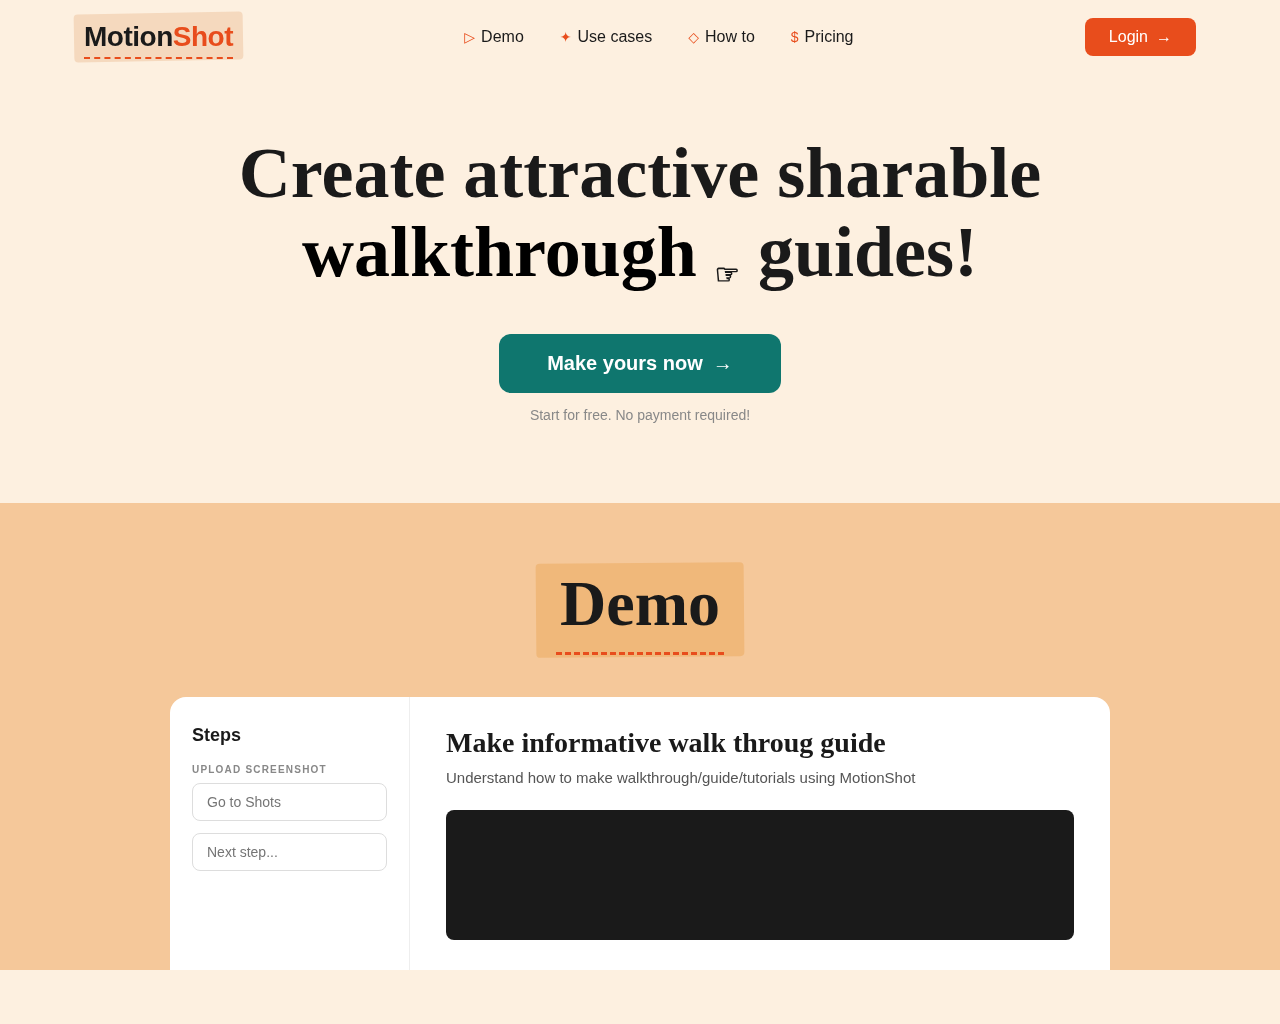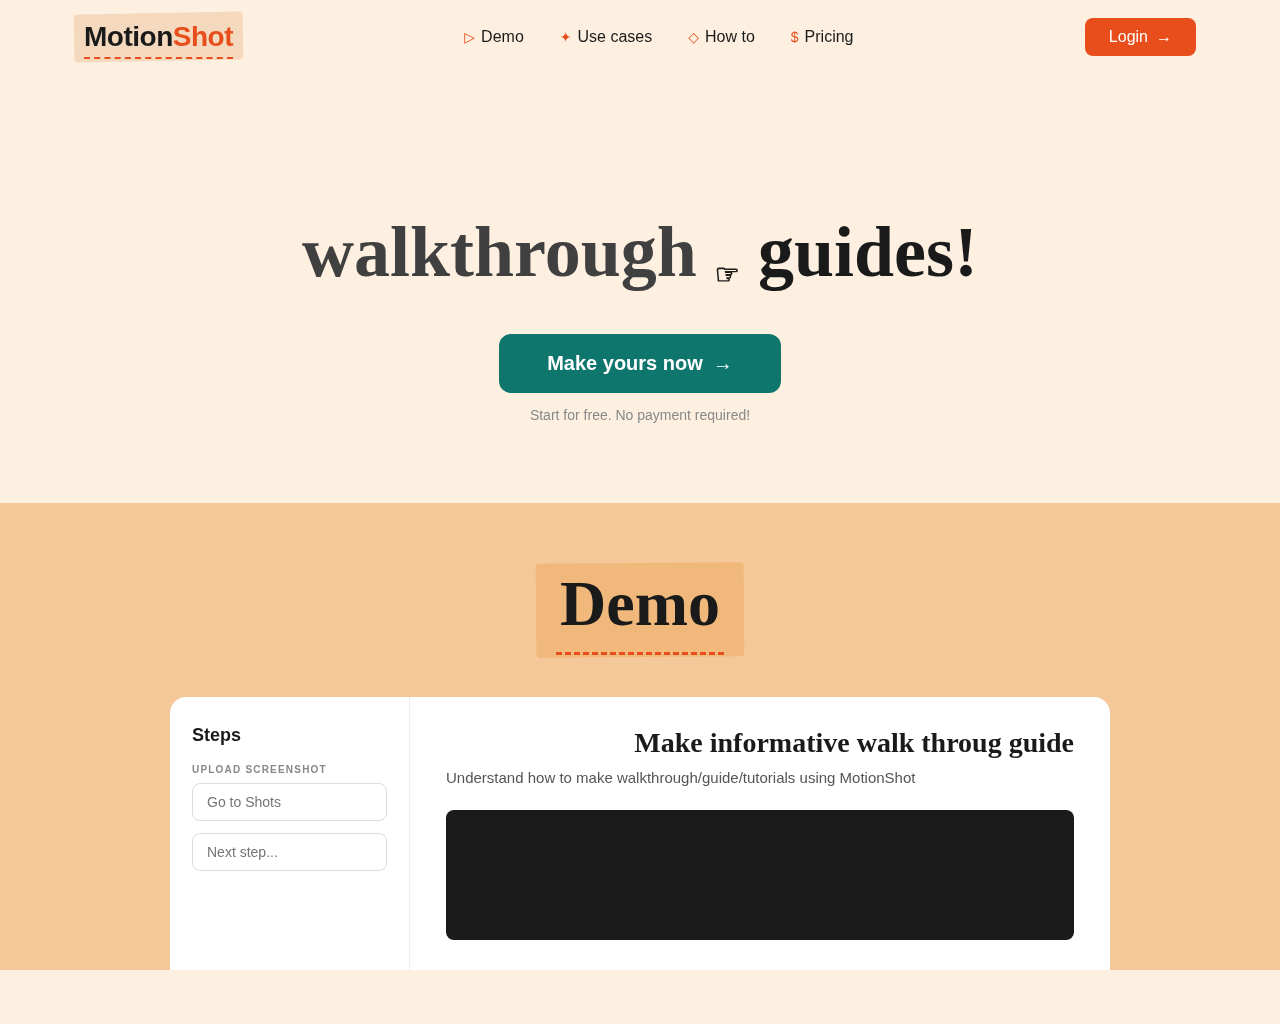--- a/index.html
+++ b/index.html
@@ -83,21 +83,21 @@
     .hero h1 {
       font-size: 72px;
       font-weight: 900;
       color: #1a1a1a;
       line-height: 1.1;
       font-family: 'Georgia', serif;
       max-width: 900px;
       margin: 0 auto;
     }
     .hero h1 .highlight {
-      color: #404040;
+      color: #000000;
     }
     .hero p {
       font-size: 18px;
       color: #333;
       max-width: 560px;
       margin: 30px auto 0;
       line-height: 1.7;
       font-family: sans-serif;
     }
     .btn-cta {
@@ -204,21 +204,20 @@
     .demo-main {
       flex: 1;
       padding: 30px 36px;
     }
     .demo-main h2 {
       font-size: 28px;
       font-weight: 800;
       color: #1a1a1a;
       font-family: 'Georgia', serif;
       margin-bottom: 10px;
-      text-align: right;
     }
     .demo-main p {
       font-size: 15px;
       color: #555;
       font-family: sans-serif;
       margin-bottom: 24px;
     }
     .demo-video-placeholder {
       width: 100%;
       height: 130px;
@@ -274,21 +273,21 @@
   </ul>
 
   <button class="btn-login">
     <span>Login</span>
     <span>→</span>
   </button>
 </nav>
 
 <section class="hero">
   <h1>
-    <br>
+    <span>Create attractive sharable</span><br>
     <span class="highlight">walkthrough</span>
     <span class="cursor-icon">☞</span>
     <span>guides!</span>
   </h1>
   <button class="btn-cta">
     <span>Make yours now</span>
     <span>→</span>
   </button>
   <div class="hero-sub">Start for free. No payment required!</div>
 </section>

